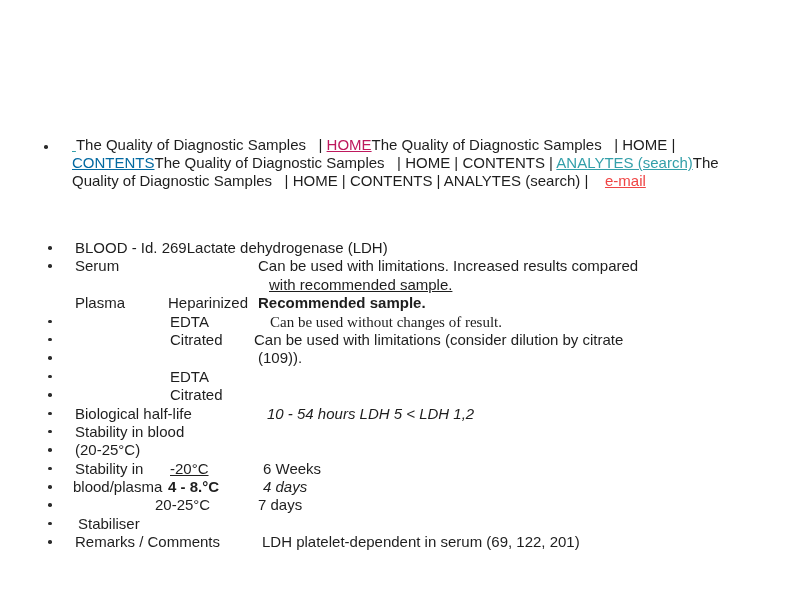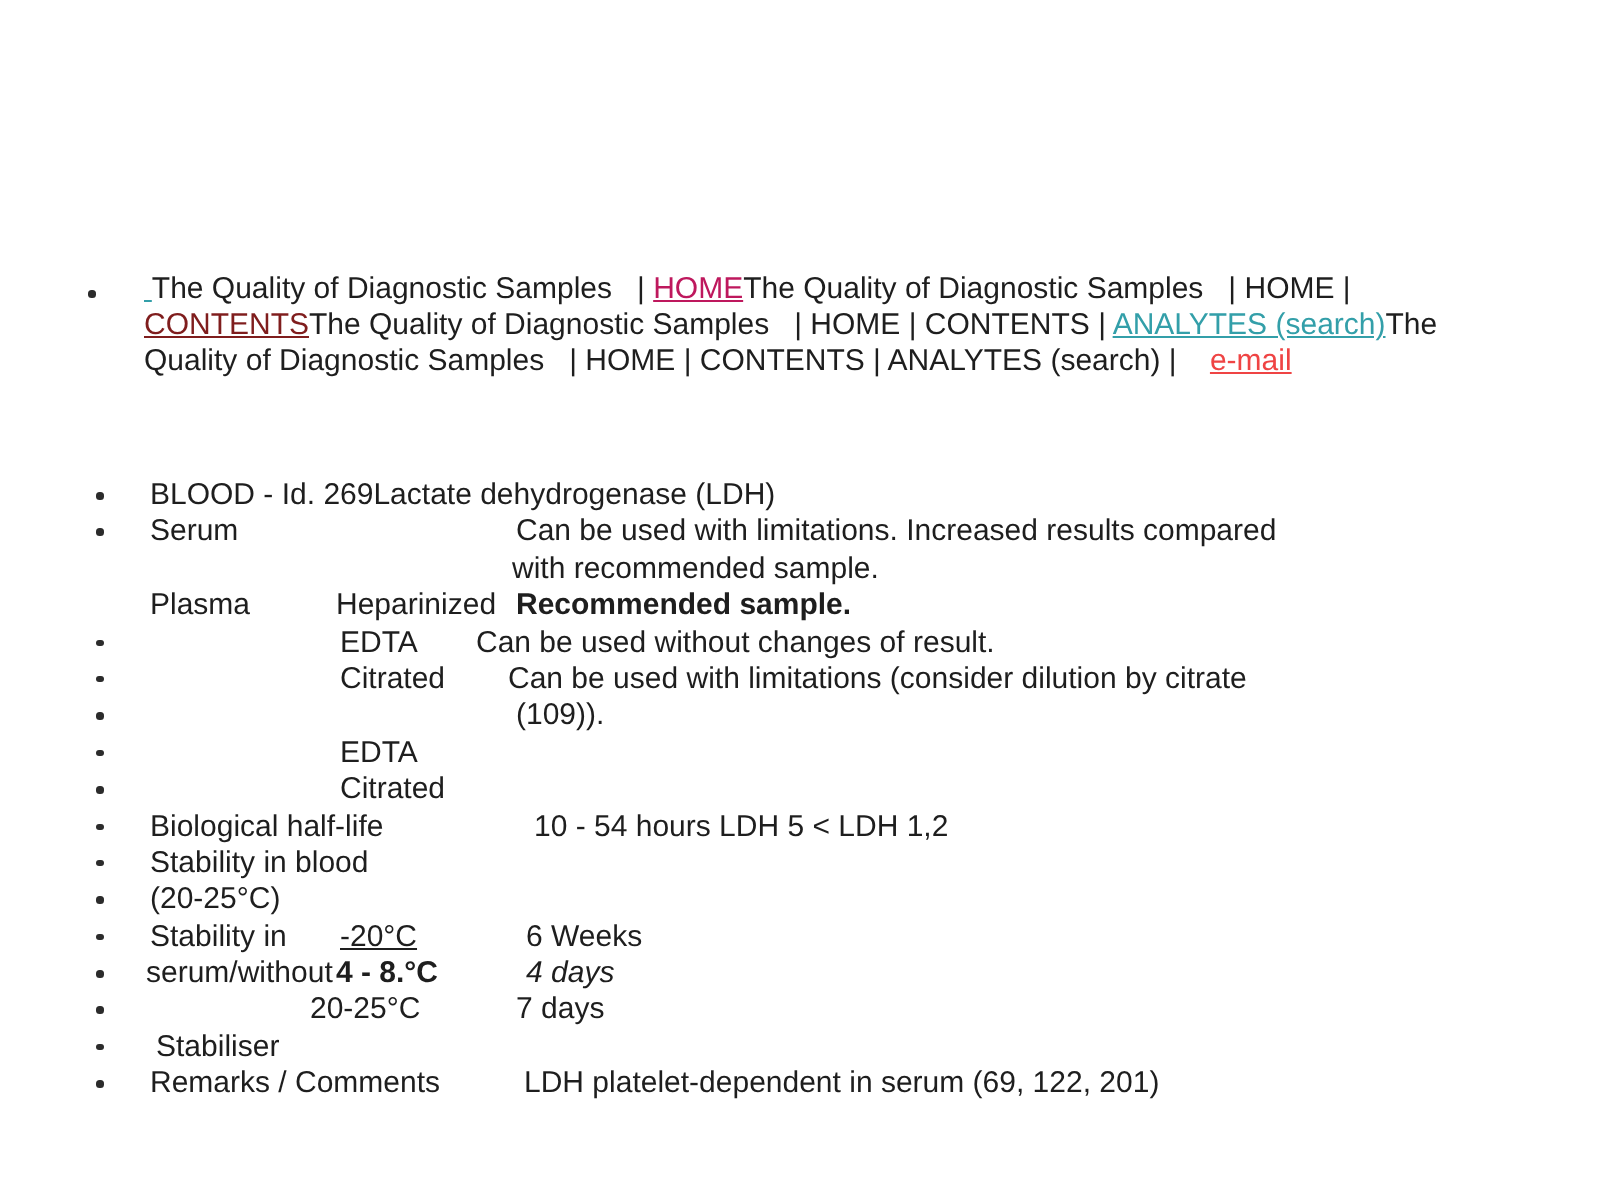--- a/index.html
+++ b/index.html
@@ -65,47 +65,47 @@
 </style>
 </head>
 <body style="color: rgb(30, 30, 30); background: rgb(255, 255, 255);">
 
 <div class="slide">
 
   <div class="header">
     <span class="header-bullet"></span>
 
   <div class="hline"><span class="link" style="color: rgb(51, 159, 169);"> </span><span>The Quality of Diagnostic Samples   | </span><span class="link" style="color: #be185d;">HOME</span><span>The Quality of Diagnostic Samples   | HOME |</span></div>
-      <div class="hline"><span class="link" style="color: #7f1d1d;">CONTENTS</span><span>The Quality of Diagnostic Samples   | HOME | CONTENTS | </span><span class="link" style="color: rgb(51, 159, 169);">ANALYTES (search)</span><span>The</span></div>
+      <div class="hline"><span class="link" style="color: #0369a1;">CONTENTS</span><span>The Quality of Diagnostic Samples   | HOME | CONTENTS | </span><span class="link" style="color: rgb(51, 159, 169);">ANALYTES (search)</span><span>The</span></div>
       <div class="hline"><span>Quality of Diagnostic Samples   | HOME | CONTENTS | ANALYTES (search) |    </span><span class="link" style="color: #ef4444;">e-mail</span></div>
     </div>
 
   <div class="content">
 
   <div class="bline">
         <span class="bullet"></span>
         <span class="cell" style="left: 75px;">BLOOD - Id. 269Lactate dehydrogenase (LDH)</span>
       </div>
       <div class="bline">
         <span class="bullet"></span>
         <span class="cell" style="left: 75px;">Serum</span>
         <span class="cell" style="left: 258px;">Can be used with limitations. Increased results compared</span>
       </div>
       <div class="bline">
-        <span class="cell" style="left: 256px;">with recommended sample.</span>
+        <span class="cell" style="left: 269px; text-decoration: underline;">with recommended sample.</span>
       </div>
       <div class="bline">
         <span class="cell" style="left: 75px;">Plasma</span>
         <span class="cell" style="left: 168px;">Heparinized</span>
         <span class="cell bold" style="left: 258px;">Recommended sample.</span>
       </div>
       <div class="bline">
         <span class="bullet"></span>
         <span class="cell" style="left: 170px;">EDTA</span>
-        <span class="cell" style="left: 238px;">Can be used without changes of result.</span>
+        <span class="cell" style="left: 270px; font-family: Liberation Serif, serif;">Can be used without changes of result.</span>
       </div>
       <div class="bline">
         <span class="bullet"></span>
         <span class="cell" style="left: 170px;">Citrated</span>
         <span class="cell" style="left: 254px;">Can be used with limitations (consider dilution by citrate</span>
       </div>
       <div class="bline">
         <span class="bullet"></span>
         <span class="cell" style="left: 258px;">(109)).</span>
       </div>
@@ -113,39 +113,39 @@
         <span class="bullet"></span>
         <span class="cell" style="left: 170px;">EDTA</span>
       </div>
       <div class="bline">
         <span class="bullet"></span>
         <span class="cell" style="left: 170px;">Citrated</span>
       </div>
       <div class="bline">
         <span class="bullet"></span>
         <span class="cell" style="left: 75px;">Biological half-life</span>
-        <span class="cell" style="left: 267px;">10 - 54 hours LDH 5 &lt; LDH 1,2</span>
+        <span class="cell" style="left: 267px; font-style: italic;">10 - 54 hours LDH 5 &lt; LDH 1,2</span>
       </div>
       <div class="bline">
         <span class="bullet"></span>
         <span class="cell" style="left: 75px;">Stability in blood</span>
       </div>
       <div class="bline">
         <span class="bullet"></span>
         <span class="cell" style="left: 75px;">(20-25°C)</span>
       </div>
       <div class="bline">
         <span class="bullet"></span>
         <span class="cell" style="left: 75px;">Stability in</span>
         <span class="cell" style="left: 170px; text-decoration: underline;">-20°C</span>
         <span class="cell" style="left: 263px;">6 Weeks</span>
       </div>
       <div class="bline">
         <span class="bullet"></span>
-        <span class="cell" style="left: 73px;">serum/without</span>
+        <span class="cell" style="left: 73px;">blood/plasma</span>
         <span class="cell" style="left: 168px; font-weight: bold;">4 - 8.°C</span>
         <span class="cell" style="left: 263px; font-style: italic;">4 days</span>
       </div>
       <div class="bline">
         <span class="bullet"></span>
         <span class="cell" style="left: 155px;">20-25°C</span>
         <span class="cell" style="left: 258px;">7 days</span>
       </div>
       <div class="bline">
         <span class="bullet"></span>

